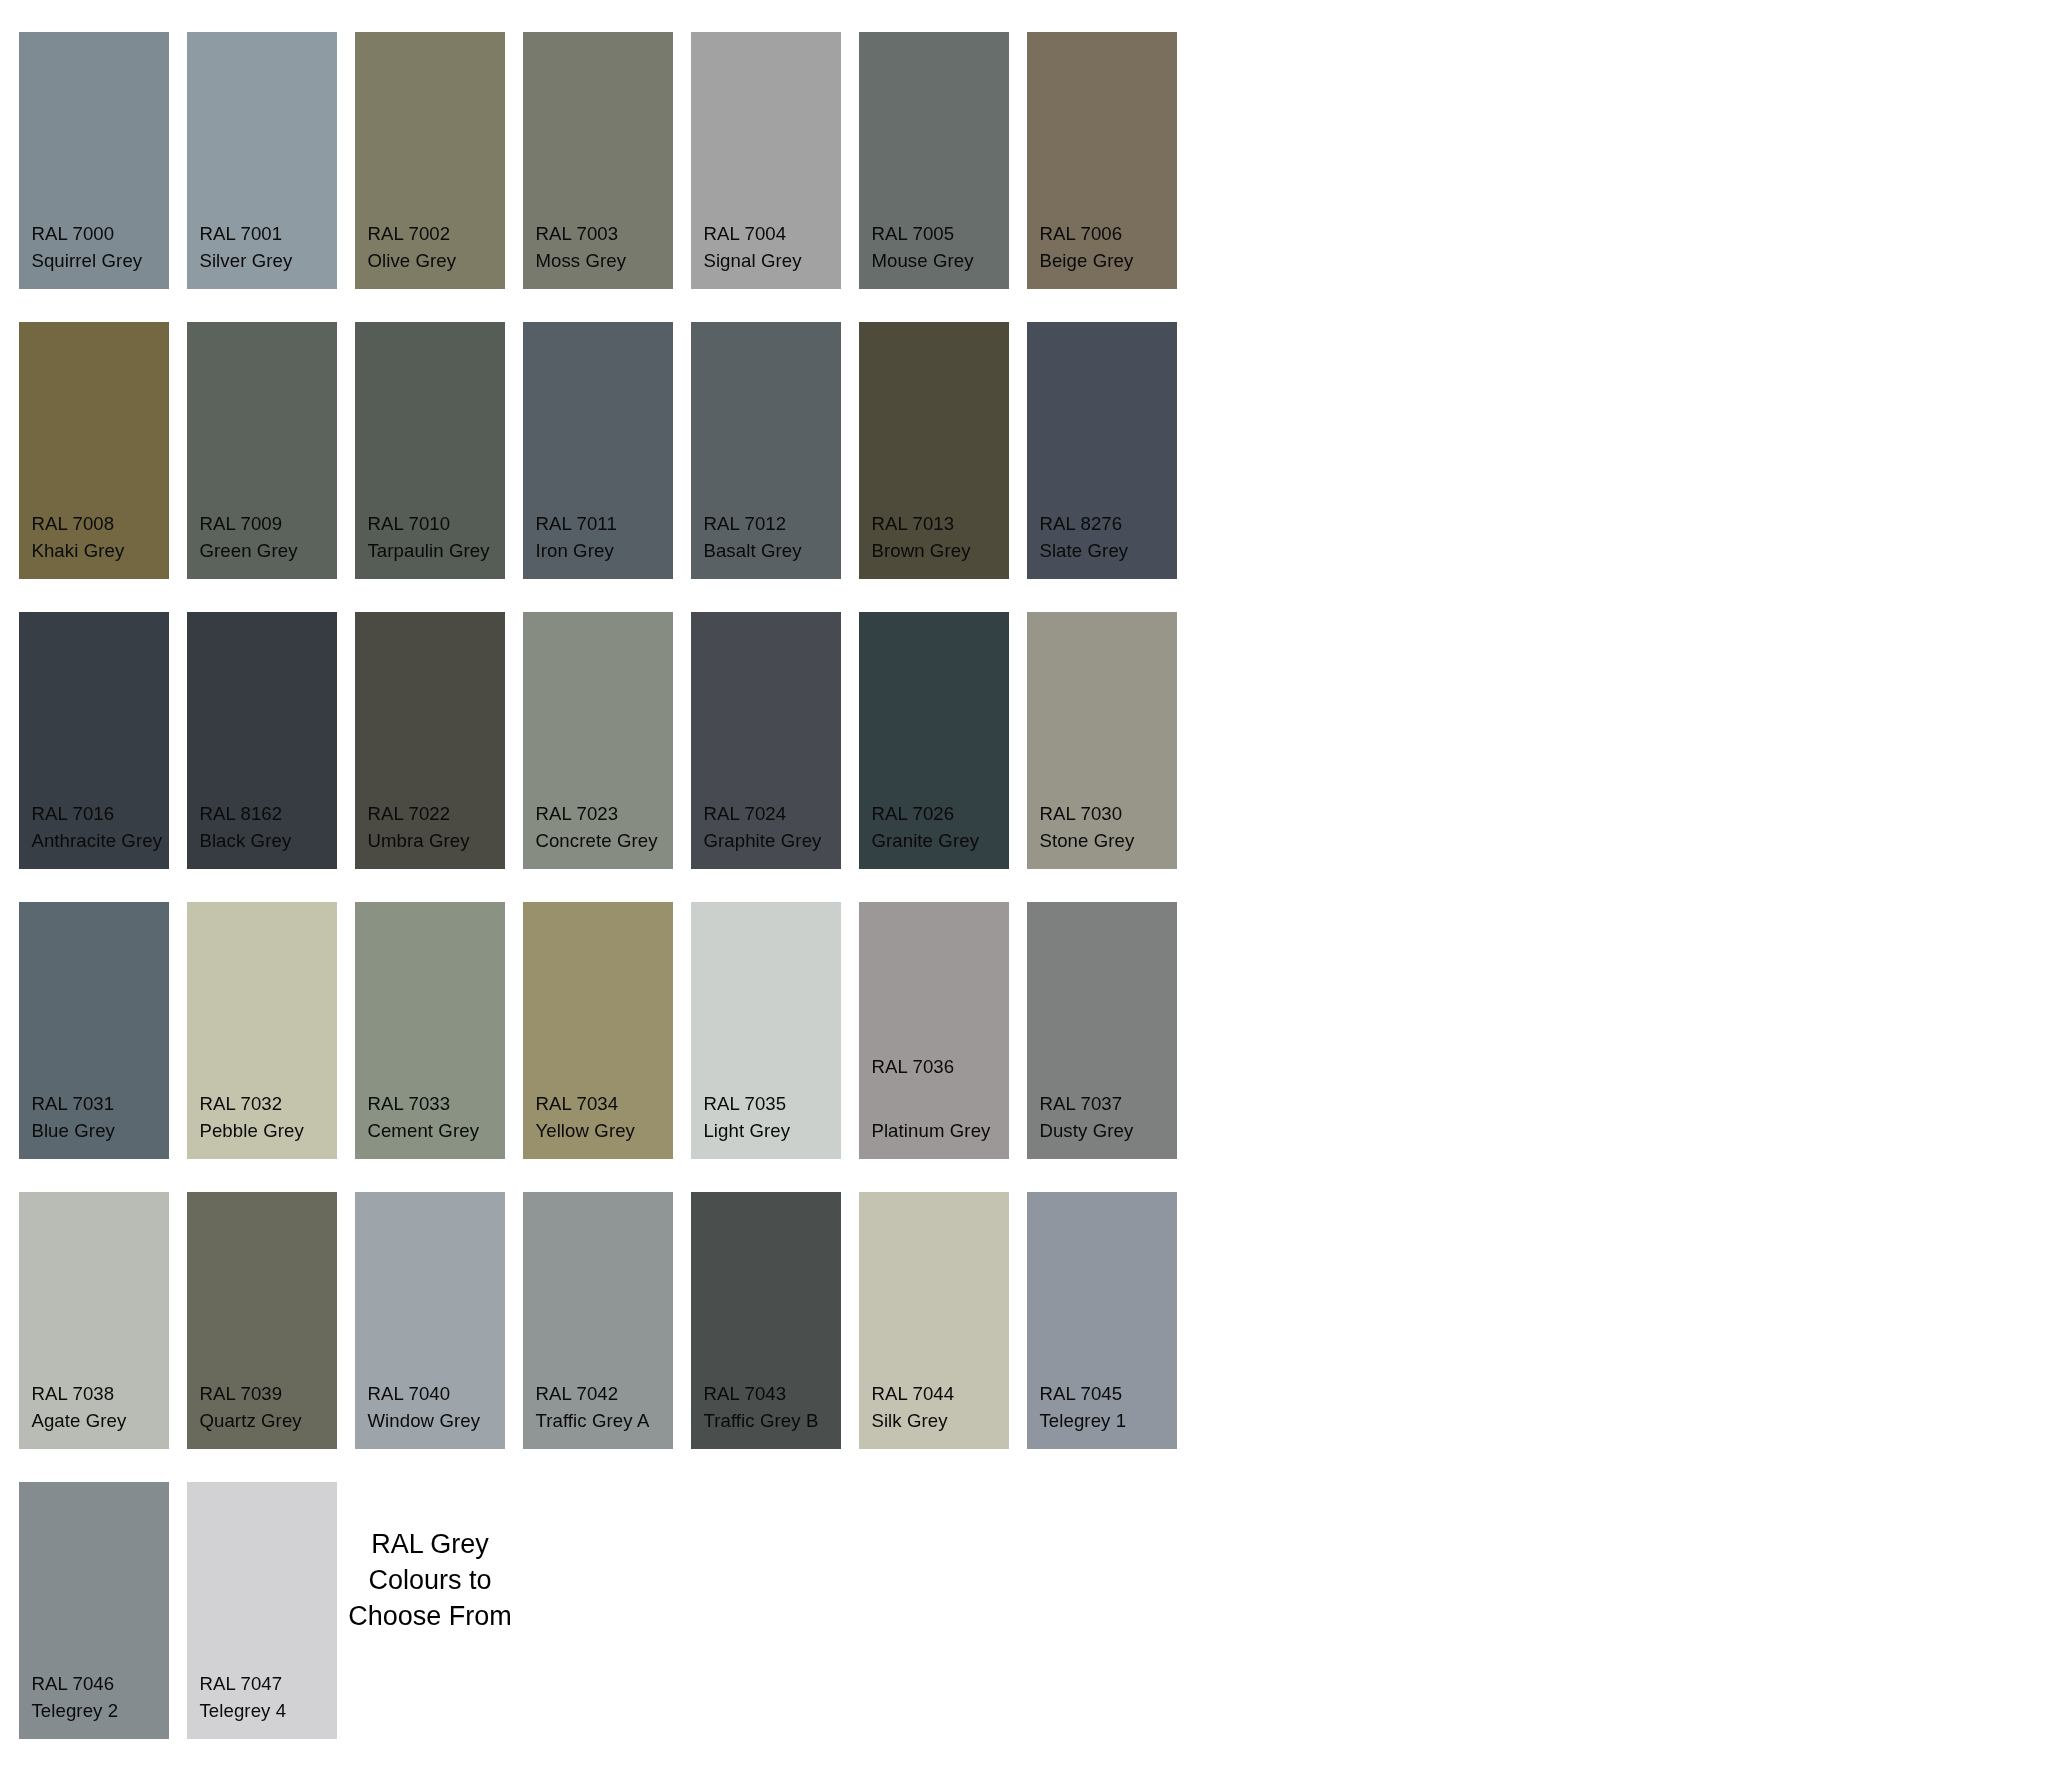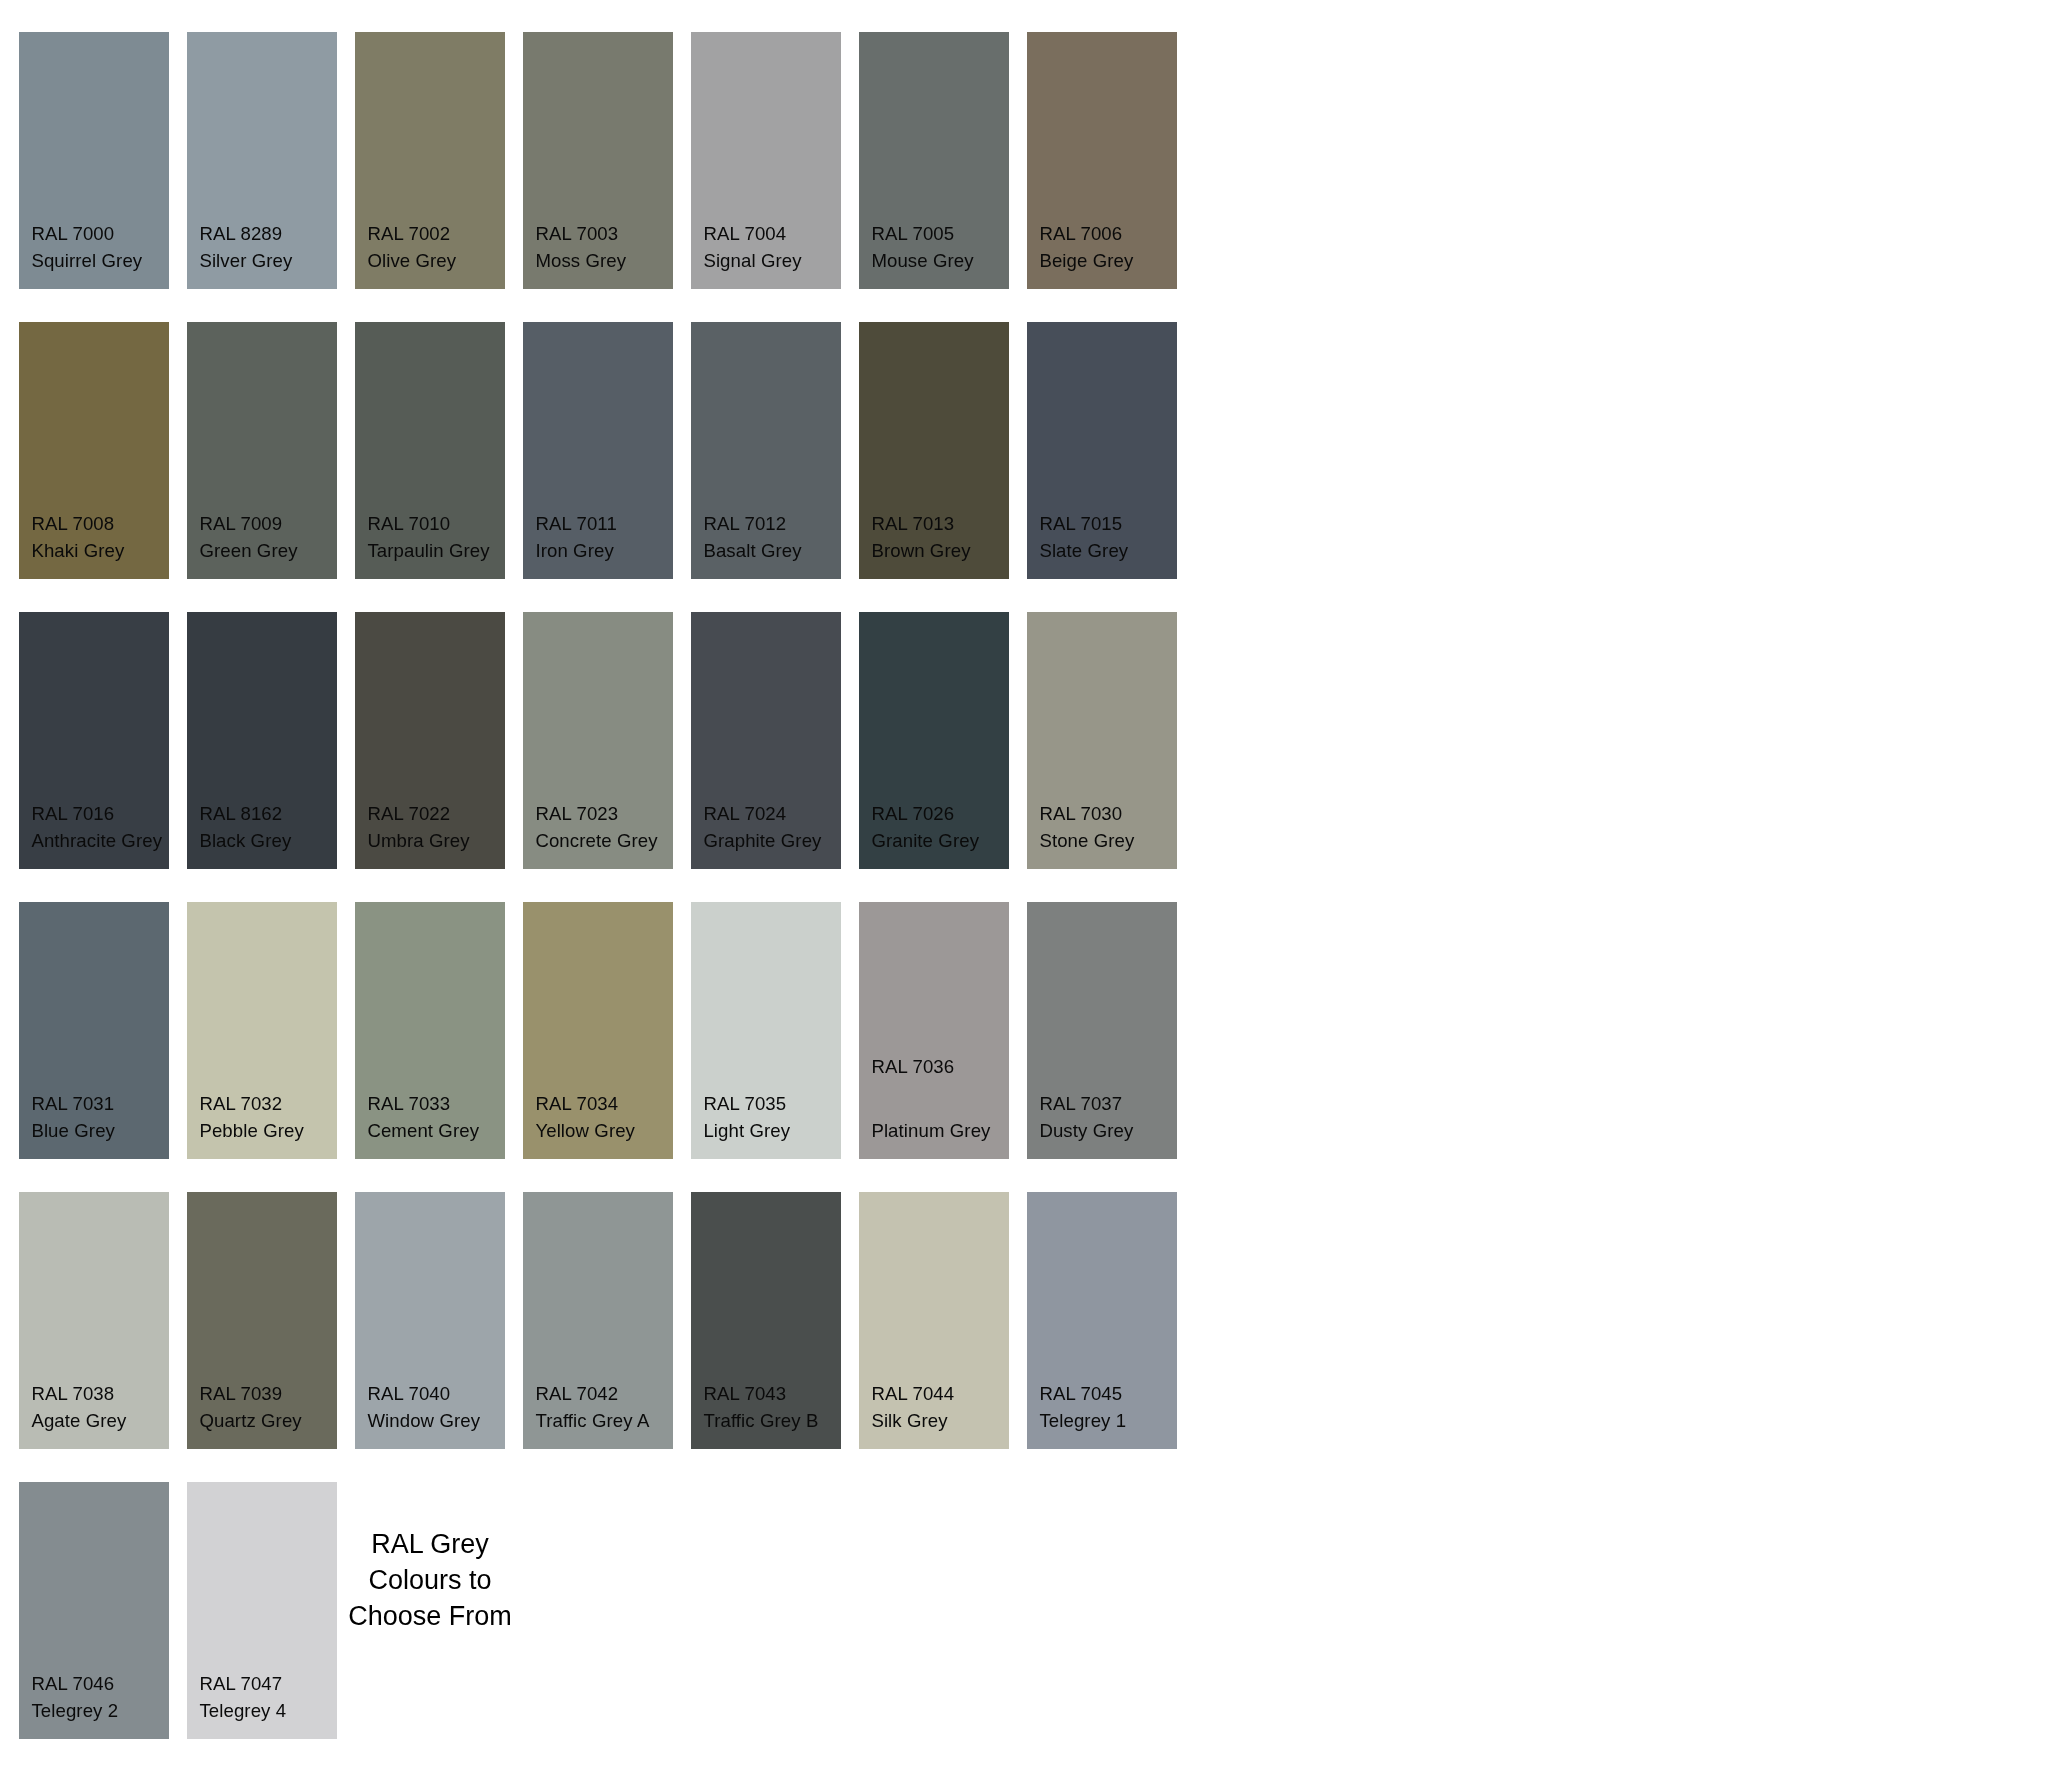--- a/index.html
+++ b/index.html
@@ -79,21 +79,21 @@
 <div id="chart">
   <div class="grid">
       <div class="swatch" style="background: rgb(126, 139, 147);">
         <div class="swatch-labels">
           <span class="swatch-code" style="color: rgb(10, 10, 10);">RAL 7000</span>
           <span class="swatch-name" style="color: rgb(10, 10, 10);">Squirrel Grey</span>
         </div>
       </div>
       <div class="swatch" style="background: rgb(143, 155, 163);">
         <div class="swatch-labels">
-          <span class="swatch-code" style="color: rgb(10, 10, 10);">RAL 8289</span>
+          <span class="swatch-code" style="color: rgb(10, 10, 10);">RAL 7001</span>
           <span class="swatch-name" style="color: rgb(10, 10, 10);">Silver Grey</span>
         </div>
       </div>
       <div class="swatch" style="background: rgb(127, 124, 101);">
         <div class="swatch-labels">
           <span class="swatch-code" style="color: rgb(10, 10, 10);">RAL 7002</span>
           <span class="swatch-name" style="color: rgb(10, 10, 10);">Olive Grey</span>
         </div>
       </div>
       <div class="swatch" style="background: rgb(120, 122, 110);">
@@ -151,21 +151,21 @@
         </div>
       </div>
       <div class="swatch" style="background: rgb(78, 75, 58);">
         <div class="swatch-labels">
           <span class="swatch-code" style="color: rgb(10, 10, 10);">RAL 7013</span>
           <span class="swatch-name" style="color: rgb(10, 10, 10);">Brown Grey</span>
         </div>
       </div>
       <div class="swatch" style="background: rgb(71, 78, 89);">
         <div class="swatch-labels">
-          <span class="swatch-code" style="color: rgb(10, 10, 10);">RAL 7015</span>
+          <span class="swatch-code" style="color: rgb(10, 10, 10);">RAL 8276</span>
           <span class="swatch-name" style="color: rgb(10, 10, 10);">Slate Grey</span>
         </div>
       </div>
       <div class="swatch" style="background: rgb(56, 62, 69);">
         <div class="swatch-labels">
           <span class="swatch-code" style="color: rgb(10, 10, 10);">RAL 7016</span>
           <span class="swatch-name" style="color: rgb(10, 10, 10);">Anthracite Grey</span>
         </div>
       </div>
       <div class="swatch" style="background: rgb(54, 60, 66);">

